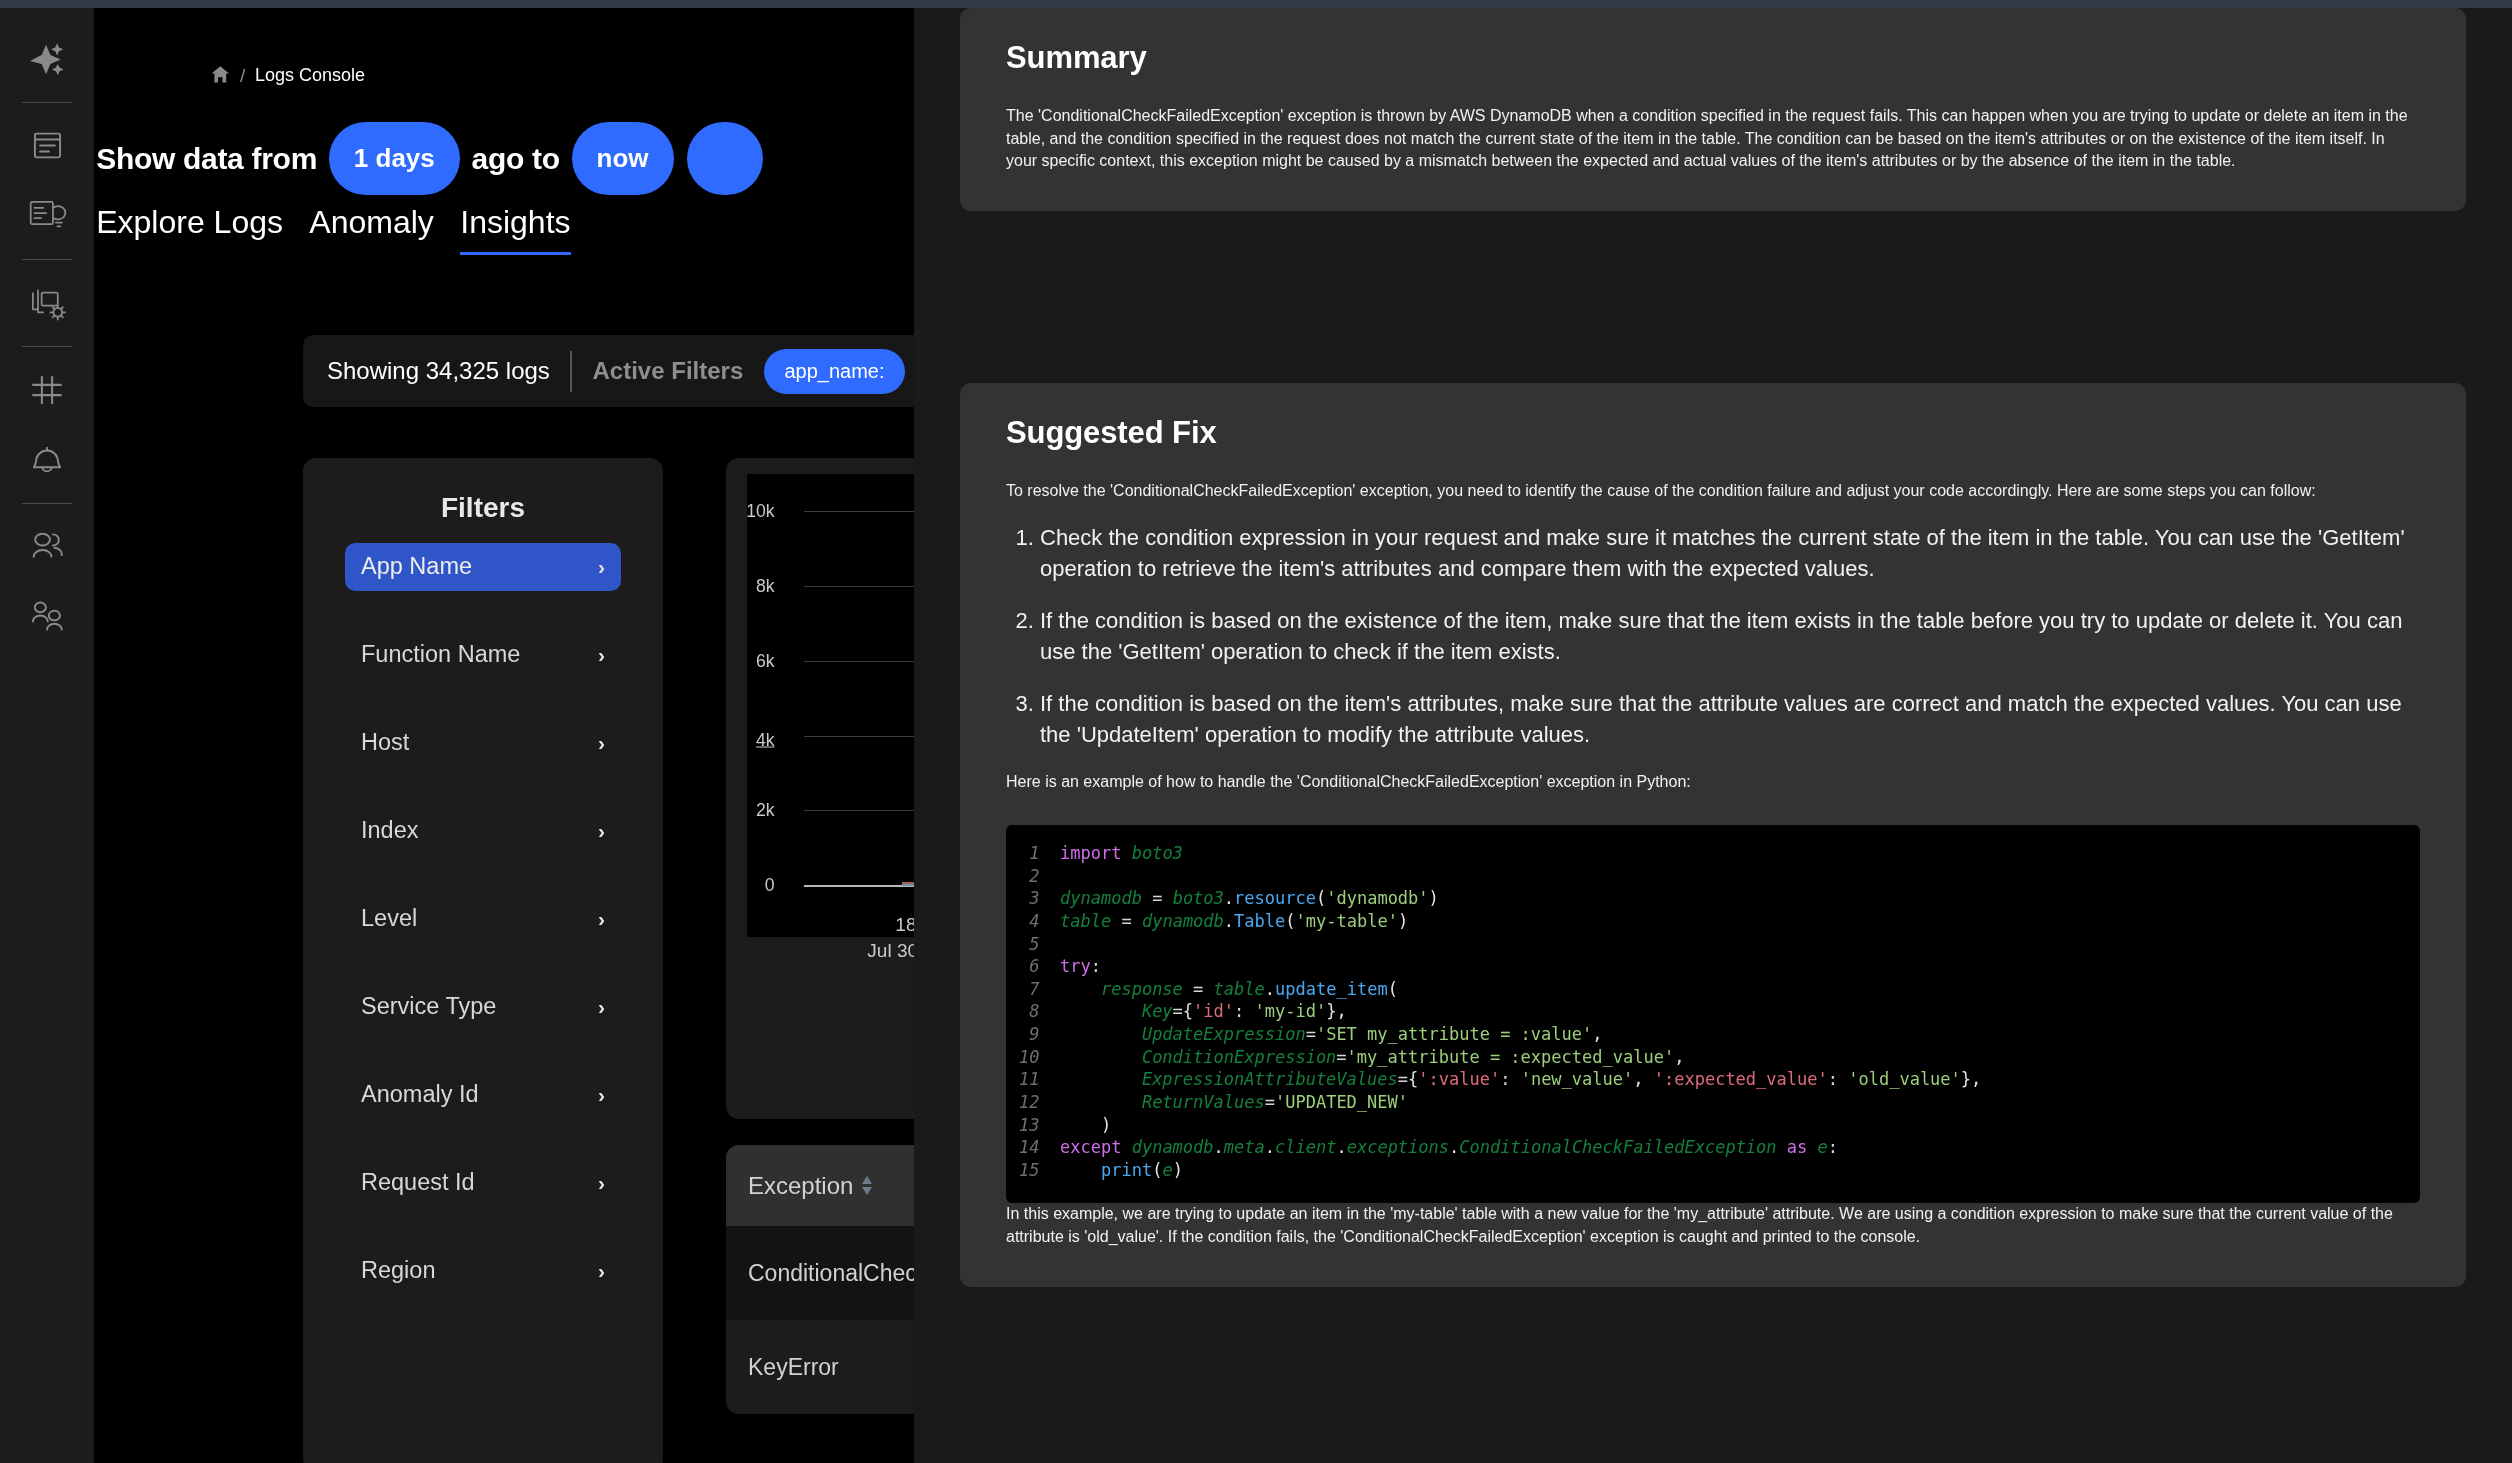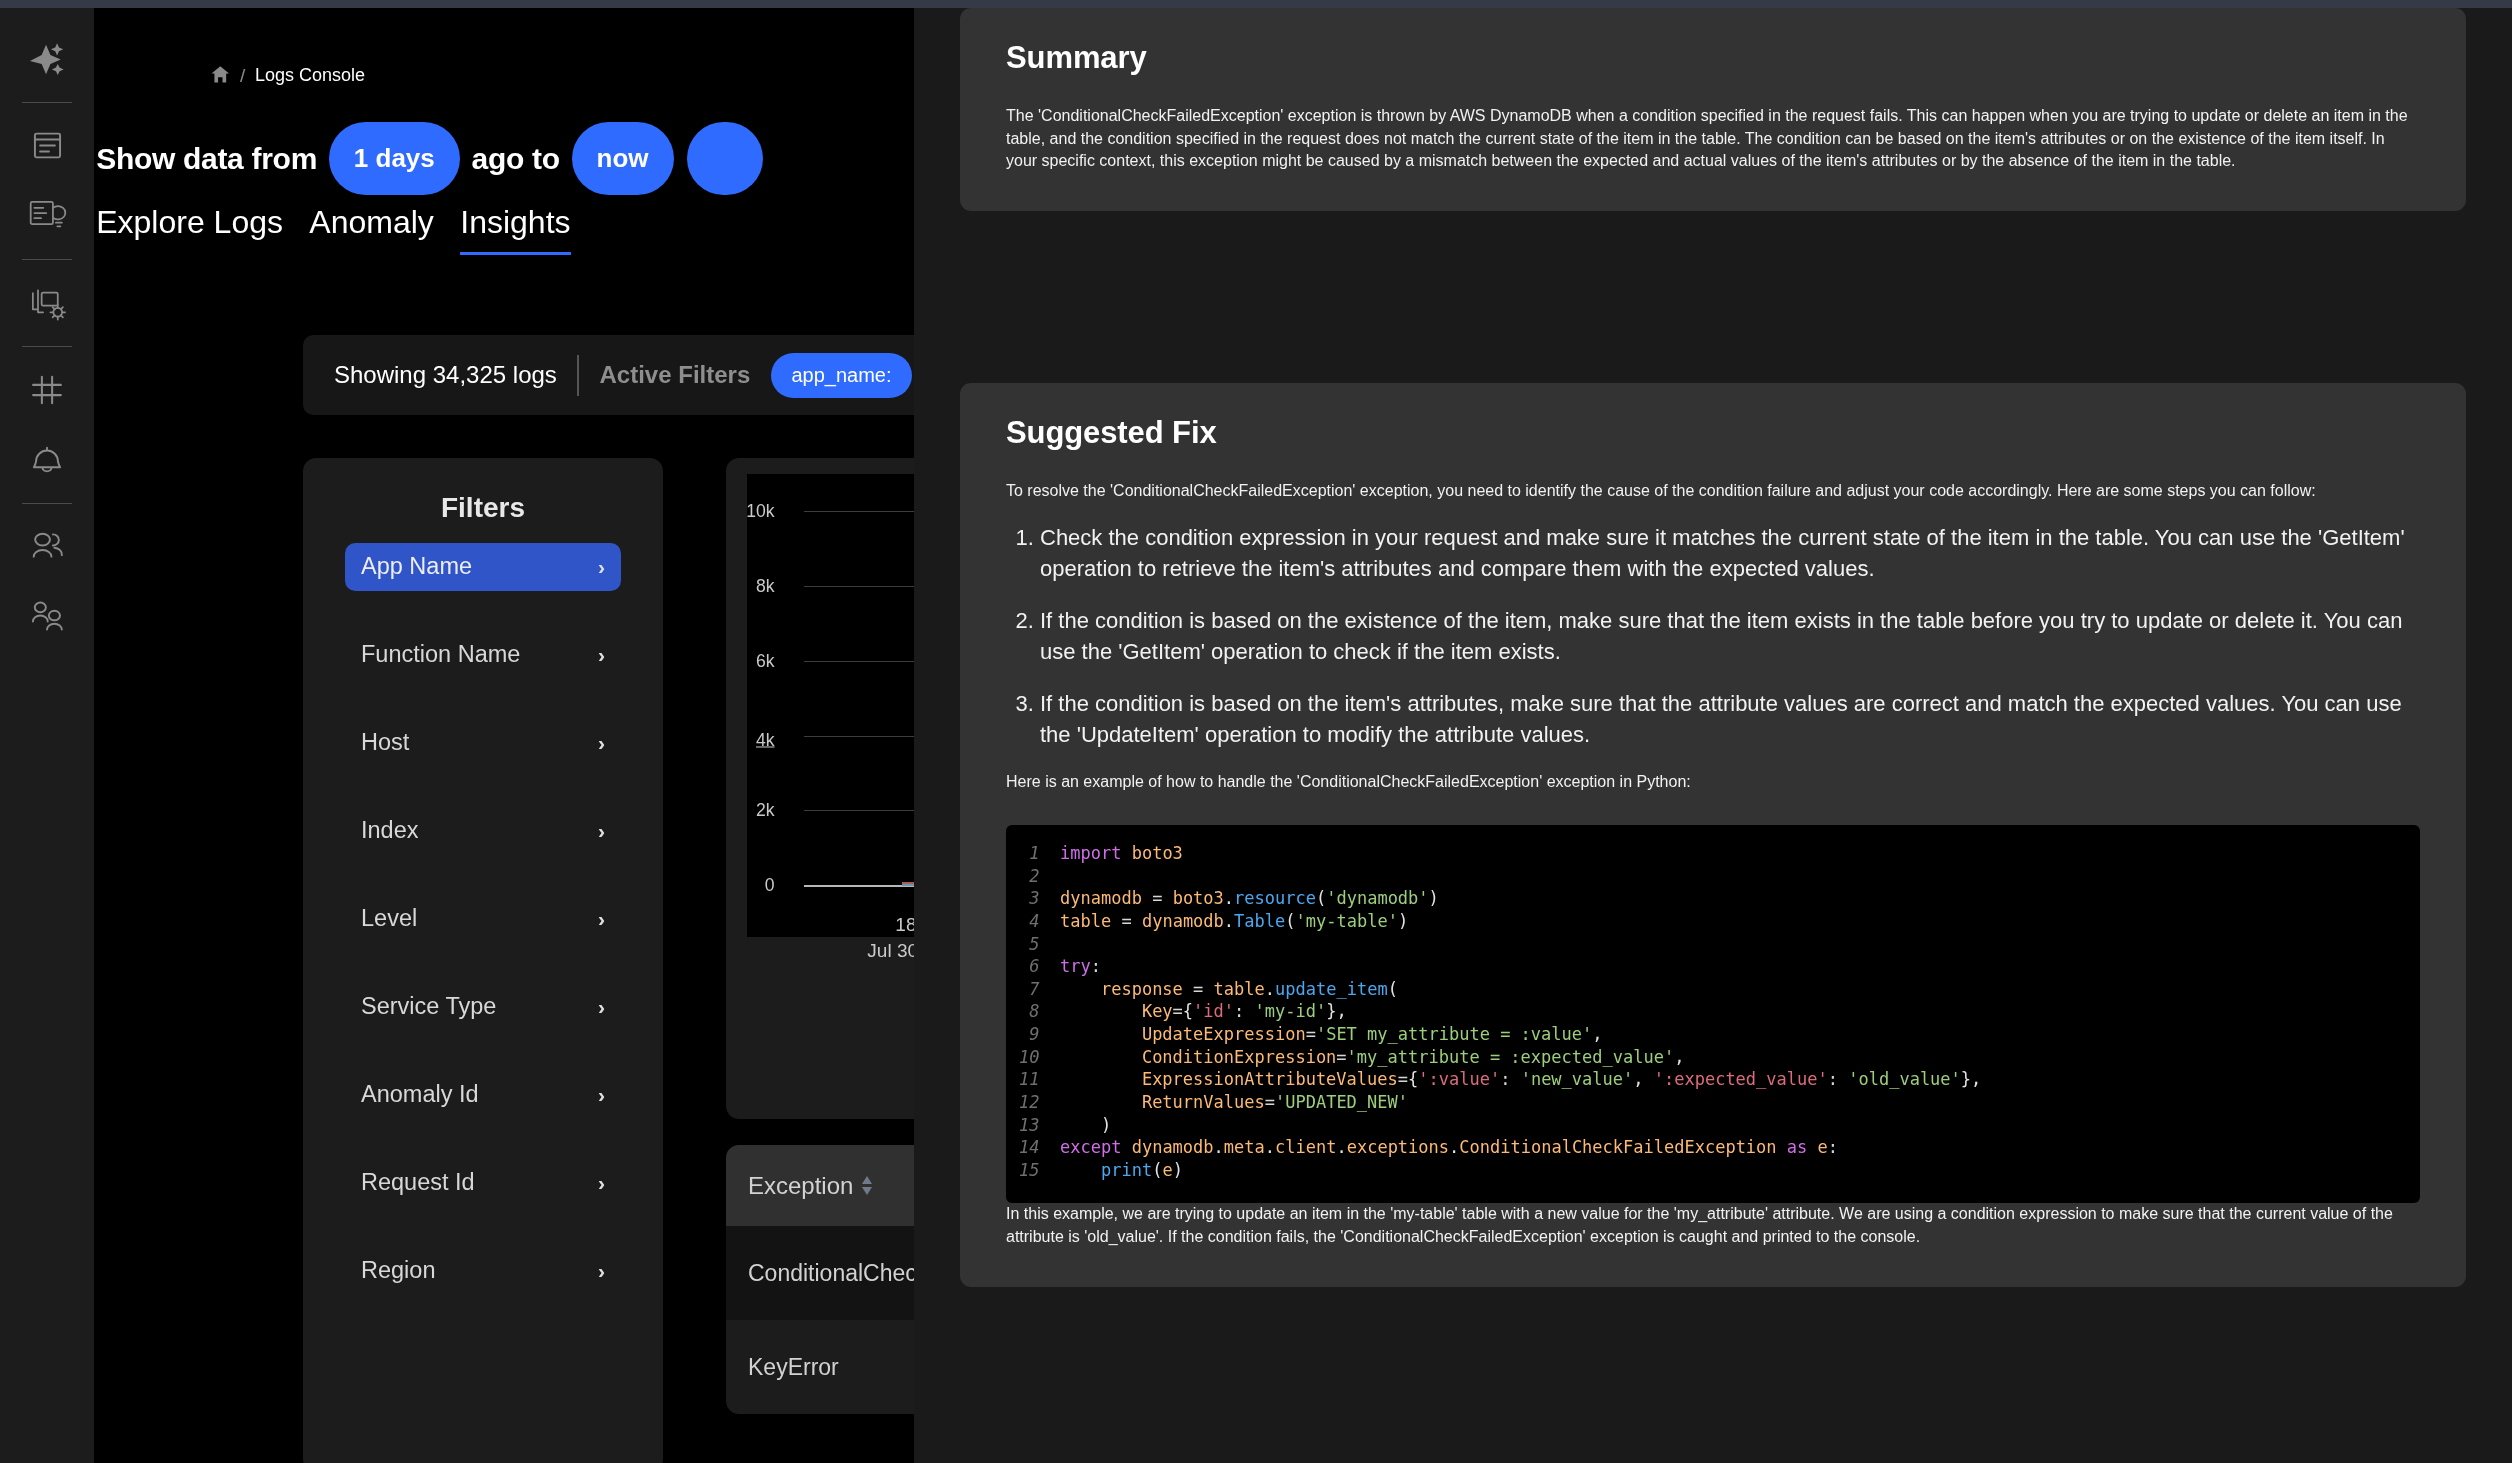--- a/index.html
+++ b/index.html
@@ -123,26 +123,26 @@
     border-bottom: 3.7px solid transparent;
     line-height: 1.1;
   }
   .tab.active { border-bottom-color: #2f6bff; }
 
   
   #showbar {
     position: absolute;
     left: 209px; top: 327px;
     width: 808px;
-    height: 80px;
+    height: 72px;
     background: #171717;
     border-radius: 10.3px;
     display: flex;
     align-items: center;
-    padding-left: 31px;
+    padding-left: 24px;
     box-sizing: border-box;
     gap: 20.6px;
     white-space: nowrap;
   }
   #showbar .sb-count {
     color: #ffffff;
     font-size: 24px;
   }
   #showbar .sb-divider {
     width: 1.5px; height: 41px;
@@ -360,21 +360,21 @@
     color: #6f6f6f;
     font-style: italic;
     user-select: none;
   }
   .code-text { color: #e3e3e3; white-space: pre; }
   .kw  { color: #cf6ee8; }
   .fn  { color: #4aa8f0; }
   .str { color: #9ccf7b; }
   .key { color: #dd6b7b; }
   .op  { color: #d6d6d6; }
-  .pl  { color: #fdba74; }
+  .pl  { color: #15803d; font-style: italic; }
   .final-para { margin-top: 31px; }
 </style>
 </head>
 <body>
 
 <div id="top-strip"></div>
 
 <nav id="icon-rail">
 
   <div class="rail-icon">

